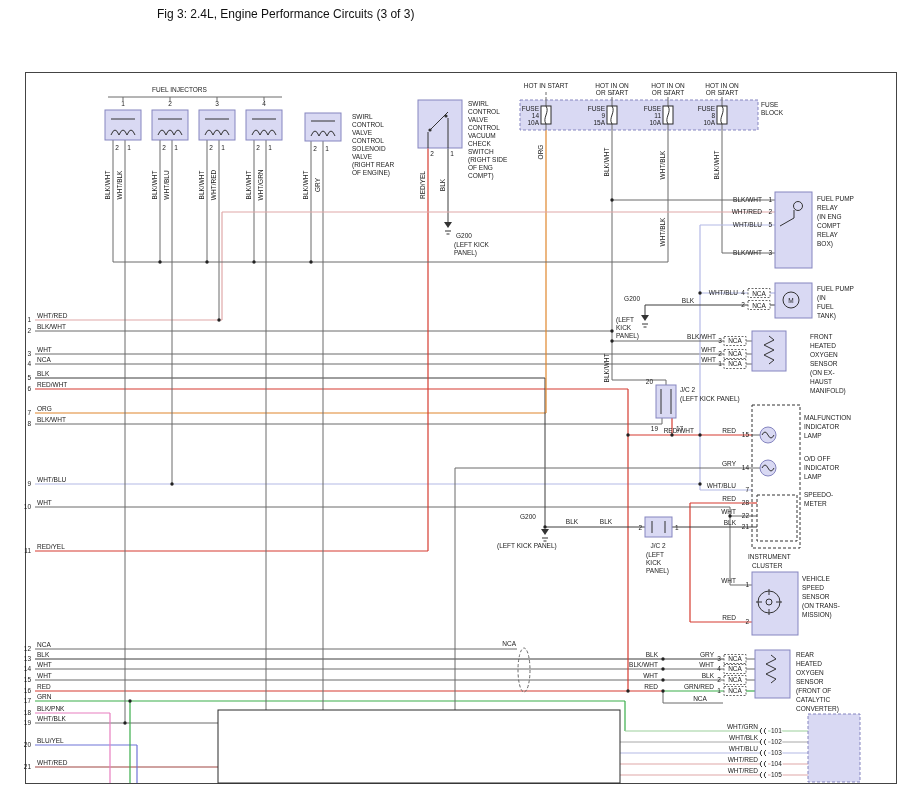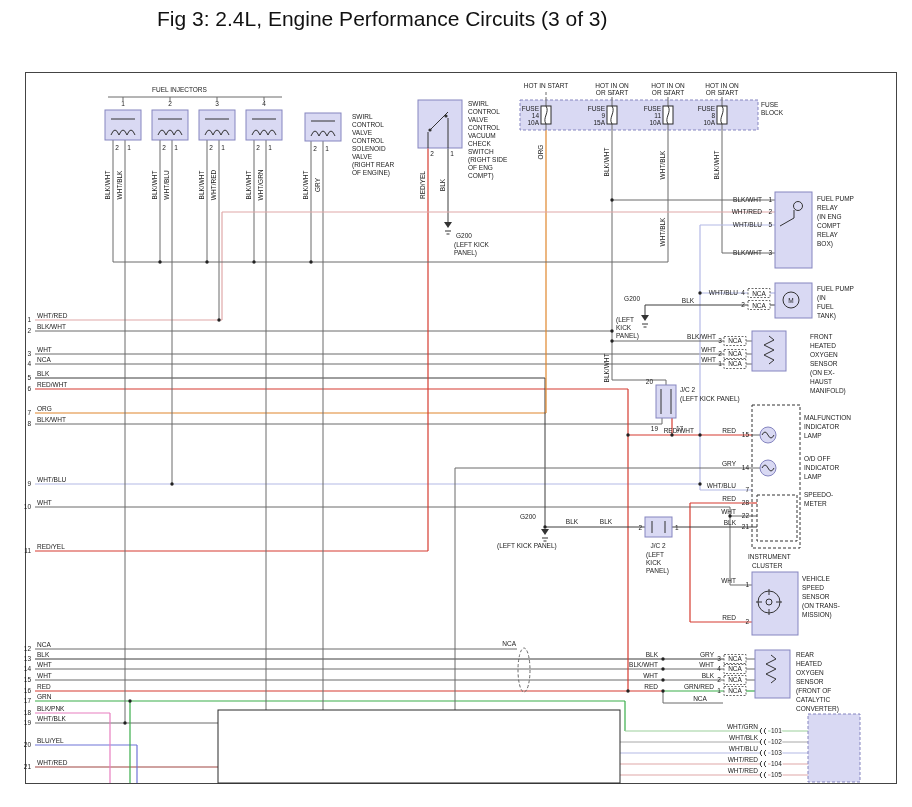--- a/index.html
+++ b/index.html
@@ -1,17 +1,17 @@
 <!DOCTYPE html>
 <html style="--c-wire: #6a6a6a; --c-wire_dark: #3c3c3c; --c-gray_light: #a8a8a8; --c-orange: #e0862c; --c-red: #d63b30; --c-salmon: #dfa8a8; --c-green: #3aae4a; --c-light_green: #9ccf9c; --c-pink: #e87ec0; --c-blue: #6f74d8; --c-light_blue: #b4b9e6; --c-dark_red: #a04743; --c-lavender: #d9d9f3; --c-component_border: #8585c0; --c-ink: #1a1a1a;"><head>
 <meta charset="utf-8">
 <style>
   html,body{margin:0;padding:0;background:#fff}
   body{width:912px;height:807px;position:relative;font-family:"Liberation Sans",sans-serif}
-  .title{position:absolute;left:157px;top:7px;font-size:21px;color:#111;white-space:nowrap}
+  .title{position:absolute;left:157px;top:7px;font-size:12px;color:#111;white-space:nowrap}
   svg{position:absolute;left:0;top:0}
   svg text{font-size:6.5px;fill:var(--c-ink);font-family:"Liberation Sans",sans-serif}
   .tr{text-anchor:end}.tm{text-anchor:middle}
   .halo{paint-order:stroke;stroke:#fff;stroke-width:2px}
   line,path,rect,ellipse,circle{stroke-width:1}
   .w{stroke:var(--c-wire);fill:none}
   .wl{stroke:var(--c-gray_light);fill:none}
   .wd{stroke:var(--c-wire_dark);fill:none}
   .wo{stroke:var(--c-orange);fill:none;stroke-width:1.2}
   .wr{stroke:var(--c-red);fill:none;stroke-width:1.2}

